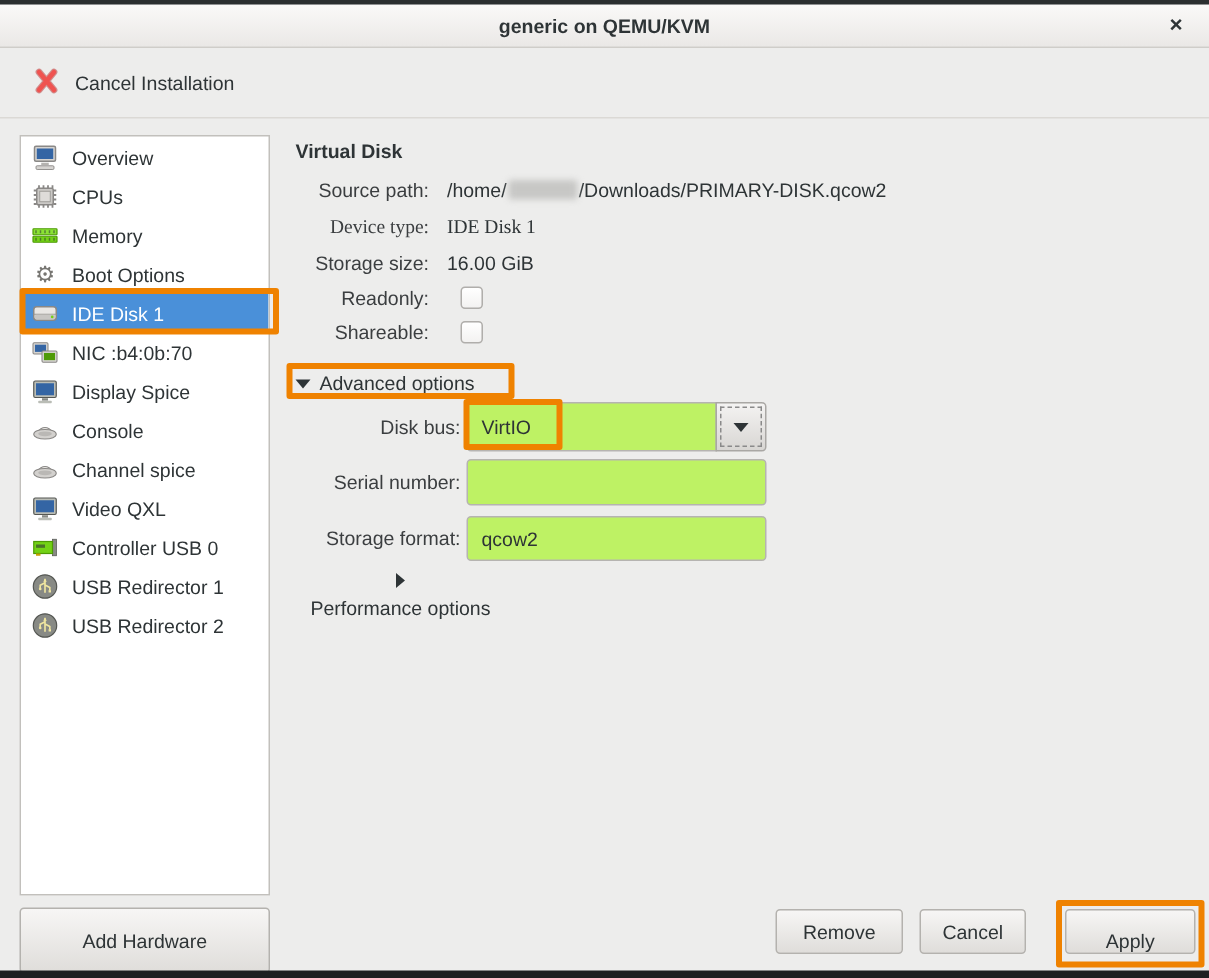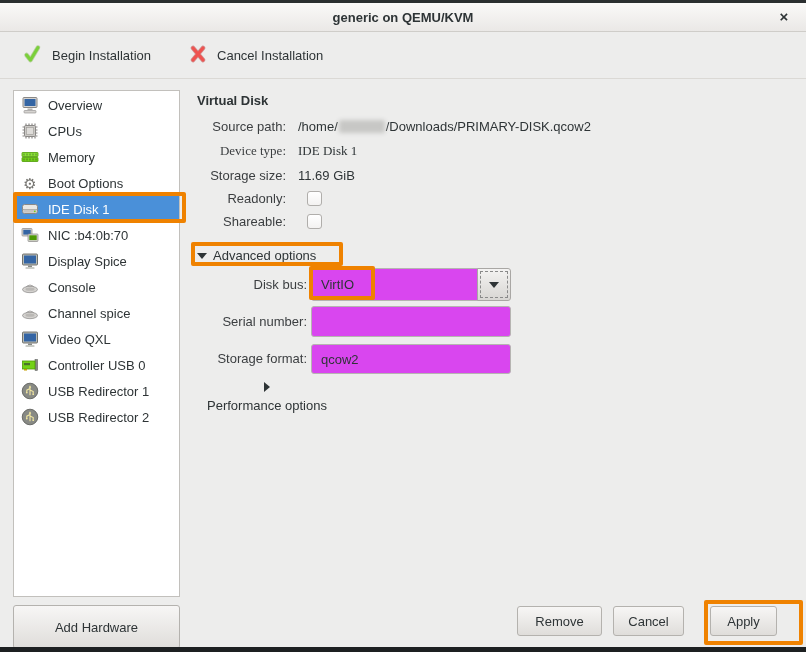--- a/index.html
+++ b/index.html
@@ -50,21 +50,21 @@
 
   
   .btn {
     position:absolute; display:flex; align-items:center; justify-content:center;
     background:linear-gradient(#f7f6f5,#dfddda);
     border:1px solid #b4b2ae; border-radius:3px; color:var(--fg); font-size:13px;
   }
   .btn-add-hw { left:13px; top:605px; width:167px; height:44px; }
   .btn-remove { left:517px; top:606px; width:85px; height:30px; }
   .btn-cancel { left:613px; top:606px; width:71px; height:30px; }
-  .btn-apply  { left:710px; top:606px; width:67px; height:30px; }
+  .btn-apply  { left:710px; top:606px; width:87px; height:30px;align-items:flex-end; }
 
   
   .panel-heading { position:absolute; left:197px; top:93px; font-weight:bold; }
   .detail-row { position:absolute; left:190px; display:flex; align-items:center; white-space:nowrap; }
   .dlabel { width:96px; text-align:right; margin-right:12px; color:#3b3e40; }
   .dvalue { color:var(--fg); }
   .redacted {
     display:inline-block; width:46px; height:13px; background:#c7c7c5;
     filter:blur(2px); border-radius:2px; vertical-align:-2px; margin:0 1px;
   }
@@ -79,21 +79,21 @@
   .exp-performance { left:207px; top:382px;flex-direction:column; }
   .tri-down { width:0; height:0; border-left:5px solid transparent; border-right:5px solid transparent; border-top:6px solid #2e3436; }
   .tri-right { width:0; height:0; border-top:5px solid transparent; border-bottom:5px solid transparent; border-left:6px solid #2e3436; }
 
   .flabel { position:absolute; left:197px; width:110px; text-align:right; color:#3b3e40; }
   .lbl-diskbus { top:277px; }
   .lbl-serial { top:314px; }
   .lbl-storagefmt { top:351px; }
 
   .entry {
-    position:absolute; background:#d946ef; border:1px solid #b6b4b1; border-radius:3px;
+    position:absolute; background:#bef264; border:1px solid #b6b4b1; border-radius:3px;
     font-size:13px; color:var(--fg); padding:0 9px;
     display:flex; align-items:center;
     font-family:"Liberation Sans","DejaVu Sans",sans-serif;
   }
   input.entry { outline:none; }
   .entry-diskbus { left:311px; top:268px; width:167px; height:33px; border-radius:3px 0 0 3px; }
   .entry-serial { left:311px; top:306px; width:200px; height:31px; }
   .entry-storagefmt { left:311px; top:344px; width:200px; height:30px; }
   .combo-btn {
     position:absolute; left:477px; top:268px; width:34px; height:33px;
@@ -118,29 +118,20 @@
   <div class="edge-top"></div>
 
   <div class="titlebar">
     <span>generic on QEMU/KVM</span>
     <span class="close-btn">×</span>
   </div>
 
   <div class="toolbar">
     <div class="tool-btn">
       <span>
-        <svg width="20" height="20" viewBox="0 0 20 20">
-          <path d="M4.5 11 L8.5 16 L16 3.5" fill="none" stroke="#4e9a06" stroke-width="4.5" stroke-linecap="round" stroke-linejoin="round" opacity="0.35"></path>
-          <path d="M4.5 11 L8.5 16 L16 3.5" fill="none" stroke="#7ad03a" stroke-width="3" stroke-linecap="round" stroke-linejoin="round"></path>
-        </svg>
-      </span>
-      <span>Begin Installation</span>
-    </div>
-    <div class="tool-btn">
-      <span>
         <svg width="18" height="18" viewBox="0 0 18 18">
           <path d="M4 3 L14 15 M14 3 L4 15" fill="none" stroke="#a40000" stroke-width="4.5" stroke-linecap="round" opacity="0.4"></path>
           <path d="M4 3 L14 15 M14 3 L4 15" fill="none" stroke="#ef5350" stroke-width="3" stroke-linecap="round"></path>
         </svg>
       </span>
       <span>Cancel Installation</span>
     </div>
   </div>
 
   <ul class="hw-list">
@@ -293,21 +284,21 @@
     <span class="dvalue"><span>/home/</span><span class="redacted"></span><span>/Downloads/PRIMARY-DISK.qcow2</span></span>
   </div>
 
   <div class="detail-row" style="top:143px;font-family:Liberation Serif, serif;">
     <span class="dlabel">Device type:</span>
     <span class="dvalue">IDE Disk 1</span>
   </div>
 
   <div class="detail-row" style="top:168px;">
     <span class="dlabel">Storage size:</span>
-    <span class="dvalue">11.69 GiB</span>
+    <span class="dvalue">16.00 GiB</span>
   </div>
 
   <div class="detail-row" style="top:191px;">
     <span class="dlabel">Readonly:</span>
     <span class="checkbox"></span>
   </div>
 
   <div class="detail-row" style="top:214px;">
     <span class="dlabel">Shareable:</span>
     <span class="checkbox"></span>

